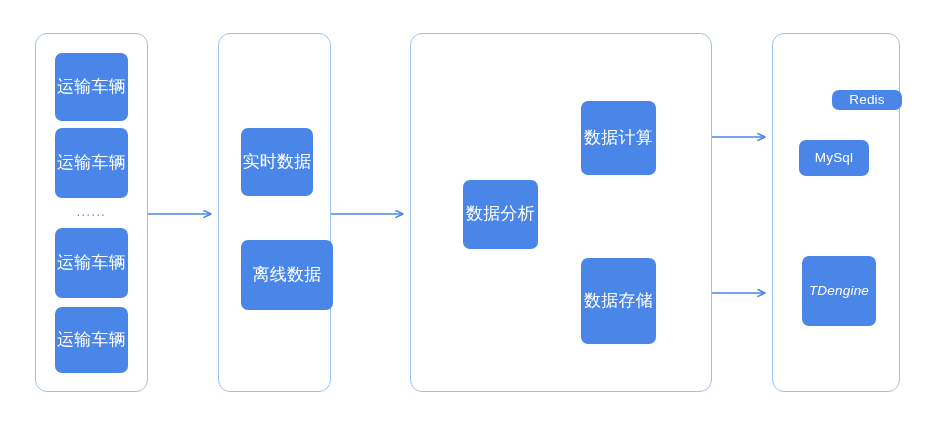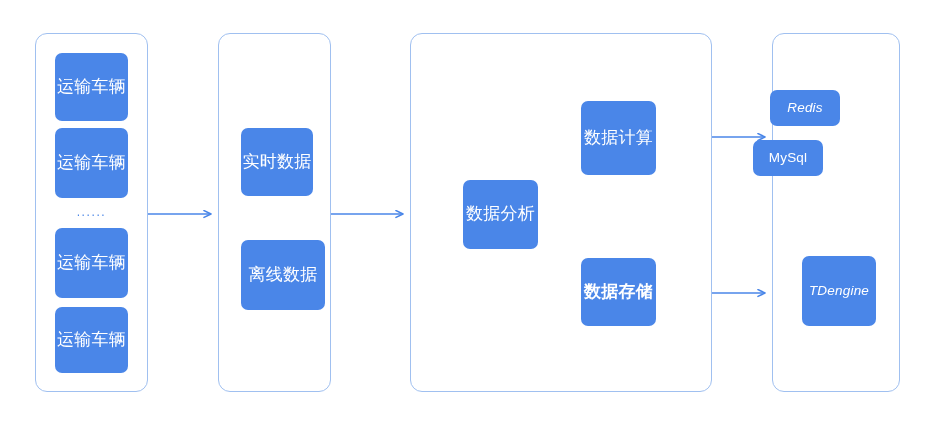--- a/index.html
+++ b/index.html
@@ -107,31 +107,31 @@
   <div class="ellipsis-dots" style="left:55px; top:205px; width:73px; height:14px;">......</div>
 
   <div class="node" style="left:55px; top:228px; width:73px; height:70px;">运输车辆</div>
 
   <div class="node" style="left:55px; top:307px; width:73px; height:66px;">运输车辆</div>
 
   <div class="group-box" style="left:218px; top:33px; width:113px; height:359px;"></div>
 
   <div class="node" style="left:241px; top:128px; width:72px; height:68px;">实时数据</div>
 
-  <div class="node" style="left:241px; top:240px; width:84px; height:70px;">离线数据</div>
+  <div class="node" style="left:241px; top:240px; width:92px; height:70px;">离线数据</div>
 
   <div class="group-box" style="left:410px; top:33px; width:302px; height:359px;"></div>
 
   <div class="node" style="left:463px; top:180px; width:75px; height:69px;">数据分析</div>
 
   <div class="node" style="left:581px; top:101px; width:75px; height:74px;">数据计算</div>
 
-  <div class="node" style="left:581px; top:258px; width:75px; height:68px;font-weight:bold;">数据存储</div>
+  <div class="node" style="left:581px; top:258px; width:75px; height:86px;">数据存储</div>
 
   <div class="group-box" style="left:772px; top:33px; width:128px; height:359px;"></div>
 
-  <div class="node latin" style="left:770px; top:90px; width:70px; height:36px;font-style:italic;">Redis</div>
+  <div class="node latin" style="left:832px; top:90px; width:70px; height:20px;">Redis</div>
 
-  <div class="node latin" style="left:753px; top:140px; width:70px; height:36px;">MySql</div>
+  <div class="node latin" style="left:799px; top:140px; width:70px; height:36px;">MySql</div>
 
   <div class="node latin" style="left:802px; top:256px; width:74px; height:70px;font-style:italic;">TDengine</div>
 
 </div>
 
 </body></html>

